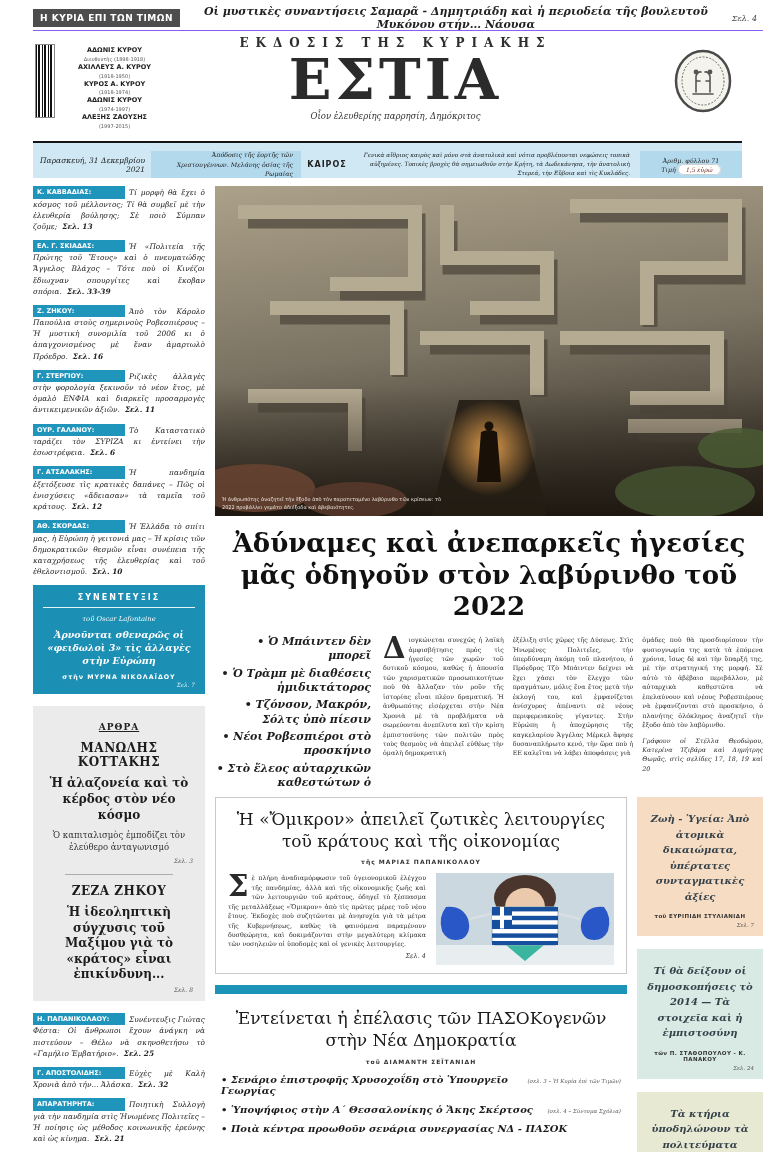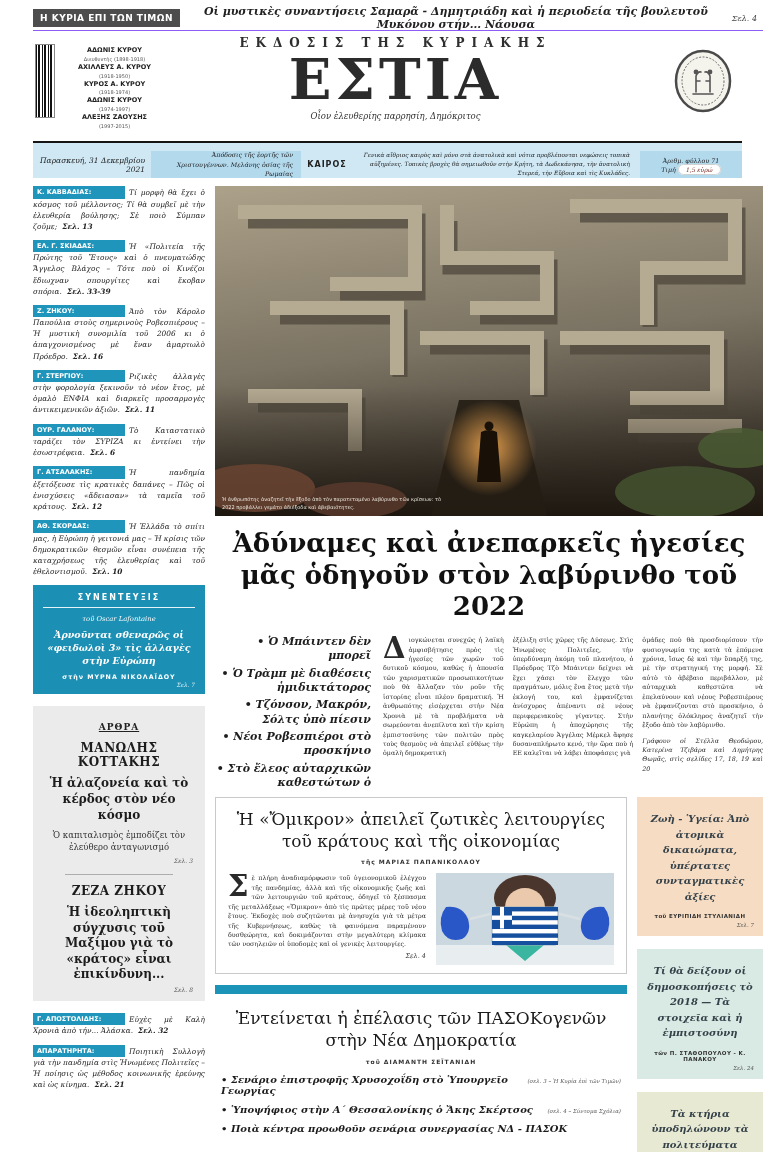--- a/index.html
+++ b/index.html
@@ -197,20 +197,21 @@
       <div class="ar-author">ΜΑΝΩΛΗΣ ΚΟΤΤΑΚΗΣ</div>
       <div class="ar-title">Ἡ ἀλαζονεία καὶ τὸ κέρδος στὸν νέο κόσμο</div>
       <div class="ar-sub">Ὁ καπιταλισμὸς ἐμποδίζει τὸν ἐλεύθερο ἀνταγωνισμό</div>
       <div class="ar-page">Σελ. 3</div>
       <hr class="ar-div">
       <div class="ar-author">ΖΕΖΑ ΖΗΚΟΥ</div>
       <div class="ar-title">Ἡ ἰδεοληπτικὴ σύγχυσις τοῦ Μαξίμου γιὰ τὸ «κράτος» εἶναι ἐπικίνδυνη...</div>
       <div class="ar-page">Σελ. 8</div>
     </div>
 
+    <div class="sb-item"><span class="sb-label">Η. ΠΑΠΑΝΙΚΟΛΑΟΥ:</span><span>Συνέντευξις Γιώτας Φέστα: Οἱ ἄνθρωποι ἔχουν ἀνάγκη νὰ πιστεύουν – Θέλω νὰ σκηνοθετήσω τὸ «Γαμήλιο Ἐμβατήριο».</span><span class="sb-page">Σελ. 25</span></div>
     <div class="sb-item"><span class="sb-label">Γ. ΑΠΟΣΤΟΛΙΔΗΣ:</span><span>Εὐχὲς μὲ Καλὴ Χρονιὰ ἀπὸ τήν... Ἀλάσκα.</span><span class="sb-page">Σελ. 32</span></div>
     <div class="sb-item"><span class="sb-label">ΑΠΑΡΑΤΗΡΗΤΑ:</span><span>Ποιητικὴ Συλλογὴ γιὰ τὴν πανδημία στὶς Ἡνωμένες Πολιτεῖες – Ἡ ποίησις ὡς μέθοδος κοινωνικῆς ἐρεύνης καὶ ὡς κίνημα.</span><span class="sb-page">Σελ. 21</span></div>
 
   </aside>
 
   <div class="main">
 
     <div class="maze">
       <svg width="548" height="330" viewBox="0 0 548 330" preserveAspectRatio="none">
         <defs>
@@ -344,21 +345,21 @@
         </div>
       </div>
 
       <div class="rail">
         <div class="rail-box rail-box-1">
           <div class="rail-title">Ζωὴ - Ὑγεία: Ἀπὸ ἀτομικὰ δικαιώματα, ὑπέρτατες συνταγματικὲς ἀξίες</div>
           <div class="rail-byline">τοῦ ΕΥΡΙΠΙΔΗ ΣΤΥΛΙΑΝΙΔΗ</div>
           <div class="rail-page">Σελ. 7</div>
         </div>
         <div class="rail-box rail-box-2">
-          <div class="rail-title">Τί θὰ δείξουν οἱ δημοσκοπήσεις τὸ 2018 — Τὰ στοιχεῖα καὶ ἡ ἐμπιστοσύνη</div>
+          <div class="rail-title">Τί θὰ δείξουν οἱ δημοσκοπήσεις τὸ 2014 — Τὰ στοιχεῖα καὶ ἡ ἐμπιστοσύνη</div>
           <div class="rail-byline">τῶν Π. ΣΤΑΘΟΠΟΥΛΟΥ - Κ. ΠΑΝΑΚΟΥ</div>
           <div class="rail-page">Σελ. 24</div>
         </div>
         <div class="rail-box rail-box-3">
           <div class="rail-title">Τὰ κτήρια ὑποδηλώνουν τὰ πολιτεύματα</div>
 
         </div>
       </div>
     </div>
 

